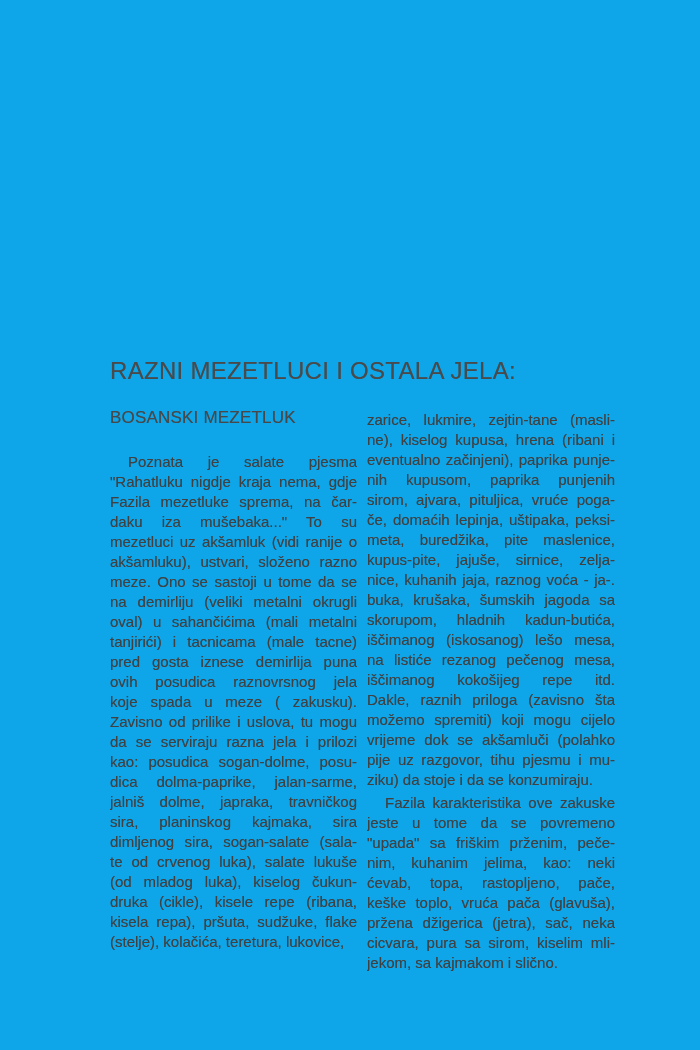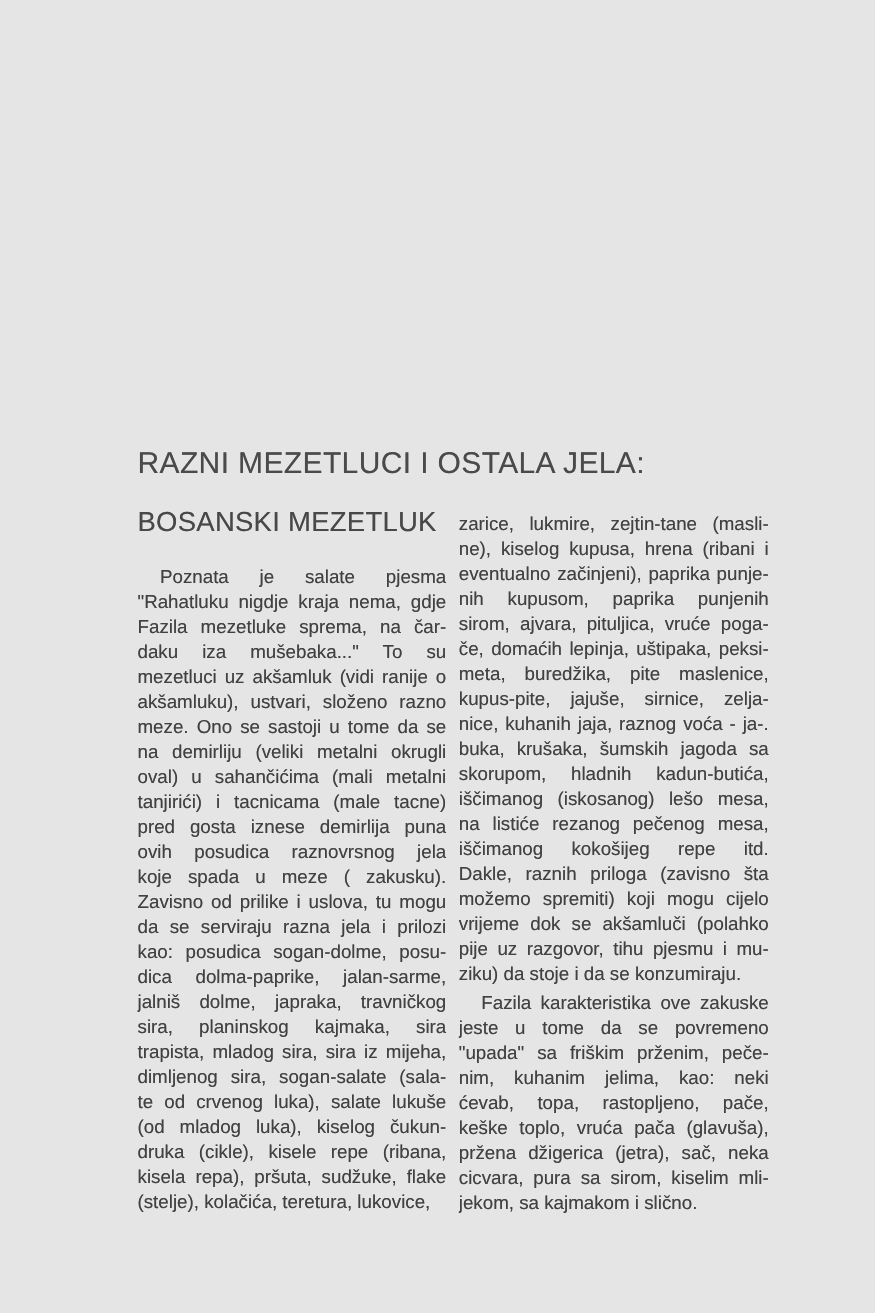--- a/index.html
+++ b/index.html
@@ -7,21 +7,21 @@
     padding: 0;
     width: 700px;
     height: 1050px;
     background: #fafafa;
     overflow: hidden;
   }
   .page {
     position: relative;
     width: 700px;
     height: 1050px;
-    background: #e5e5e5;
+    background: #0ea5e9;
     font-family: "Liberation Sans", sans-serif;
     color: #414141;
   }
   .page-title {
     position: absolute;
     left: 110px;
     top: 356px;
     margin: 0;
     font-size: 24px;
     font-weight: 400;
@@ -29,21 +29,21 @@
     color: #4a4a4a;
     letter-spacing: 0.3px;
     white-space: nowrap;
     text-shadow: 0 0 0.4px rgba(74,74,74,0.55);
   }
   .section-heading {
     position: absolute;
     left: 110px;
     top: 408px;
     margin: 0;
-    font-size: 22px;
+    font-size: 17px;
     font-weight: 400;
     line-height: 20px;
     color: #484848;
     letter-spacing: 0.2px;
     white-space: nowrap;
     text-shadow: 0 0 0.4px rgba(72,72,72,0.55);
   }
   .col {
     position: absolute;
     font-size: 15px;
@@ -83,21 +83,20 @@
       <div class="line">tanjirići) i tacnicama (male tacne)</div>
       <div class="line">pred gosta iznese demirlija puna</div>
       <div class="line">ovih posudica raznovrsnog jela</div>
       <div class="line">koje spada u meze ( zakusku).</div>
       <div class="line">Zavisno od prilike i uslova, tu mogu</div>
       <div class="line">da se serviraju razna jela i prilozi</div>
       <div class="line">kao: posudica sogan-dolme, posu-</div>
       <div class="line">dica dolma-paprike, jalan-sarme,</div>
       <div class="line">jalniš dolme, japraka, travničkog</div>
       <div class="line">sira, planinskog kajmaka, sira</div>
-      <div class="line">trapista, mladog sira, sira iz mijeha,</div>
       <div class="line">dimljenog sira, sogan-salate (sala-</div>
       <div class="line">te od crvenog luka), salate lukuše</div>
       <div class="line">(od mladog luka), kiselog čukun-</div>
       <div class="line">druka (cikle), kisele repe (ribana,</div>
       <div class="line">kisela repa), pršuta, sudžuke, flake</div>
       <div class="line nojust">(stelje), kolačića, teretura, lukovice,</div>
     </div>
   <div class="col col-right">
       <div class="line">zarice, lukmire, zejtin-tane (masli-</div>
       <div class="line">ne), kiselog kupusa, hrena (ribani i</div>

